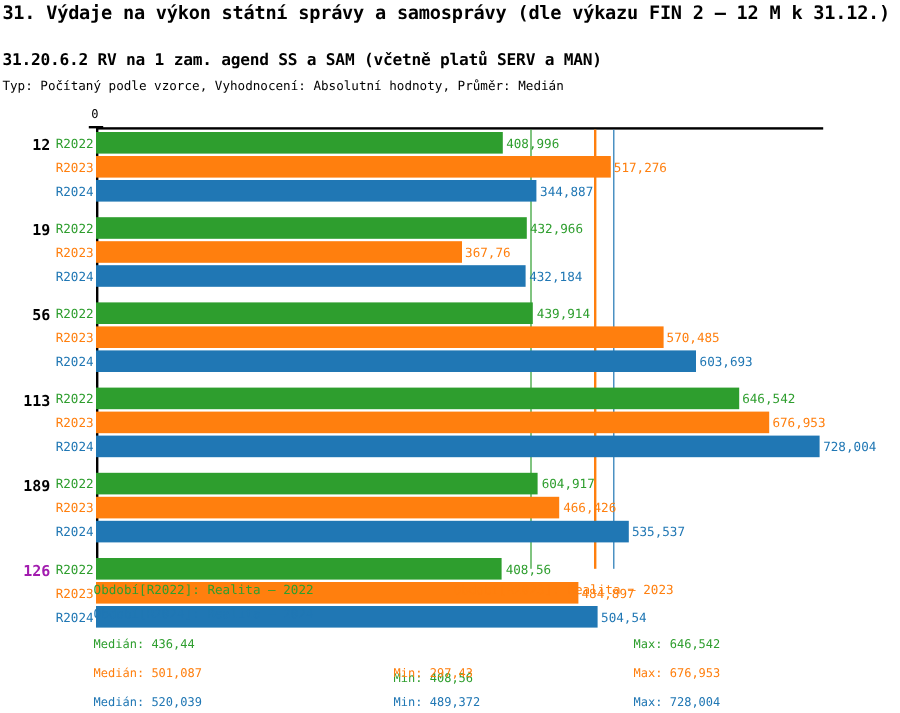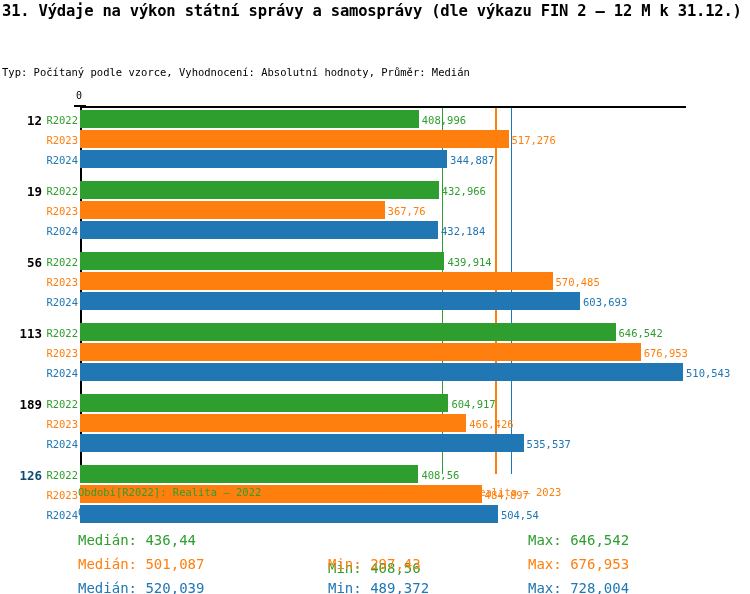--- a/index.html
+++ b/index.html
@@ -48,45 +48,46 @@
 
   .gridline { position: absolute; top: 18px; width: 1.5px; height: 366px; }
   .gl-g { background: #2e9e2e; }
   .gl-o { background: #ff7f0e; }
   .gl-b { background: #2077b4; }
 
   .grp-label {
     position: absolute; font-size: 12.5px; font-weight: bold;
     text-align: right; width: 42px; left: 0px; color:#000;
   }
-  .grp-label.hl { color: #0c4a6e; }
+  .grp-label.hl { color: #a21caf; }
 
   .series-label {
     position: absolute; left: 42px; font-size: 10.5px;
     width: 36px; text-align: right; white-space: nowrap;
   }
   .bar { position: absolute; left: 80px; height: 18px; }
   .bar-value {
     position: absolute; font-size: 10.5px; white-space: nowrap;
   }
   .c-g { color: #2e9e2e; }  .bg-g { background: #2e9e2e; }
   .c-o { color: #ff7f0e; }  .bg-o { background: #ff7f0e; }
   .c-b { color: #2077b4; }  .bg-b { background: #2077b4; }
 
   
   #legend { position: absolute; left: 0; top: 486px; width: 750px; }
   .lg-item { position: absolute; font-size: 10.5px; white-space: nowrap; }
-  .st-row { position: absolute; font-size: 14px; white-space: nowrap; }
+  .st-row { position: absolute; font-size: 10px; white-space: nowrap; }
 </style>
 </head>
 <body>
 
 <div id="page">
 
   <div class="title">31. Výdaje na výkon státní správy a samosprávy (dle výkazu FIN 2 – 12 M k 31.12.)</div>
+  <div class="subtitle">31.20.6.2 RV na 1 zam. agend SS a SAM (včetně platů SERV a MAN)</div>
   <div class="typeline">Typ: Počítaný podle vzorce, Vyhodnocení: Absolutní hodnoty, Průměr: Medián</div>
 
   <div id="plot">
     <div class="axis-zero-label">0</div>
     <div class="axis-tick"></div>
     <div class="axis-topline"></div>
     <div class="axis-vline"></div>
     <div id="gridlines">
         <div class="gridline gl-g" style="left: 441.5px;"></div>
         <div class="gridline gl-o" style="left: 495px;"></div>
@@ -125,21 +126,21 @@
         <div class="bar-value c-b" style="left: 583px; top: 206px;">603,693</div>
         <div class="grp-label" style="top: 236px;">113</div>
         <div class="series-label c-g" style="top: 237px;">R2022</div>
         <div class="bar bg-g" title="646,542" style="top: 233px; width: 535.5px;"></div>
         <div class="bar-value c-g" style="left: 618.5px; top: 237px;">646,542</div>
         <div class="series-label c-o" style="top: 257px;">R2023</div>
         <div class="bar bg-o" title="676,953" style="top: 253px; width: 560.7px;"></div>
         <div class="bar-value c-o" style="left: 643.7px; top: 257px;">676,953</div>
         <div class="series-label c-b" style="top: 277px;">R2024</div>
         <div class="bar bg-b" title="728,004" style="top: 273px; width: 603px;"></div>
-        <div class="bar-value c-b" style="left: 686px; top: 277px;">510,543</div>
+        <div class="bar-value c-b" style="left: 686px; top: 277px;">728,004</div>
         <div class="grp-label" style="top: 307px;">189</div>
         <div class="series-label c-g" style="top: 308px;">R2022</div>
         <div class="bar bg-g" title="444,786" style="top: 304px; width: 368.4px;"></div>
         <div class="bar-value c-g" style="left: 451.4px; top: 308px;">604,917</div>
         <div class="series-label c-o" style="top: 328px;">R2023</div>
         <div class="bar bg-o" title="466,426" style="top: 324px; width: 386.3px;"></div>
         <div class="bar-value c-o" style="left: 469.3px; top: 328px;">466,426</div>
         <div class="series-label c-b" style="top: 348px;">R2024</div>
         <div class="bar bg-b" title="535,537" style="top: 344px; width: 443.6px;"></div>
         <div class="bar-value c-b" style="left: 526.6px; top: 348px;">535,537</div>

